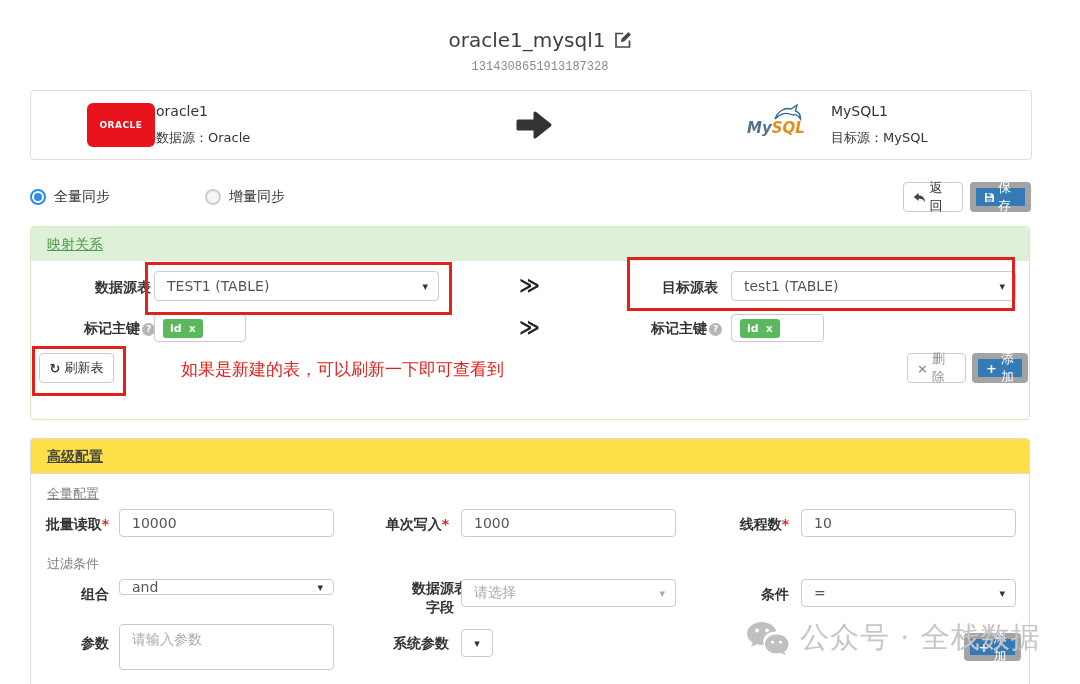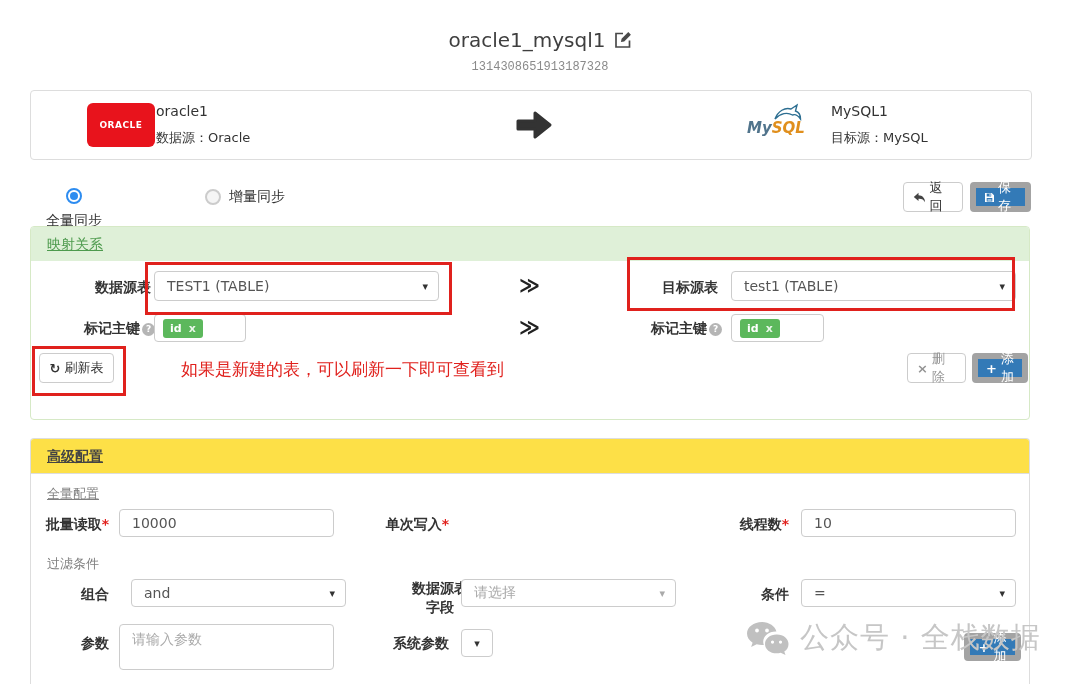--- a/index.html
+++ b/index.html
@@ -95,21 +95,21 @@
     <div class="mysql-logo">
       <svg class="dol" width="30" height="18" viewBox="0 0 30 18">
         <path d="M2 16C5 8 12 4 18 6l6-4-1.5 6c3 1 5 4 5 8-2.5-3.5-5.5-5-8-4-5-3-12-2-17.5 4z" fill="none" stroke="#2c6e91" stroke-width="1.4"></path>
       </svg>
       <span class="word"><span class="my">My</span><span class="sql">SQL</span></span>
     </div>
     <div class="ds-name" style="left:800px;top:12px;">MySQL1</div>
     <div class="ds-type" style="left:800px;top:38px;">目标源：MySQL</div>
   </div>
 
-  <div class="radio-group" style="left:46px;top:188px;flex-direction:column;">
+  <div class="radio-group" style="left:30px;top:188px;">
     <span class="rad on"></span>
     <span>全量同步</span>
   </div>
   <div class="radio-group" style="left:205px;top:188px;">
     <span class="rad off"></span>
     <span>增量同步</span>
   </div>
 
   <div class="btn btn-default" style="left:903px;top:182px;width:60px;">
     <svg width="14" height="13" viewBox="0 0 16 14">
@@ -192,30 +192,31 @@
     <div class="group-title u" style="left:16px;top:46px;">全量配置</div>
 
     <div class="flabel" style="left:0;top:77px;width:78px;">
       <span>批量读取</span><span style="color:#e0211d;">*</span>
     </div>
     <input class="real" style="left: 88px; top: 70px; width: 215px;" value="10000">
 
     <div class="flabel" style="left:330px;top:77px;width:88px;">
       <span>单次写入</span><span style="color:#e0211d;">*</span>
     </div>
+    <input class="real" style="left: 430px; top: 70px; width: 215px;" value="1000">
 
     <div class="flabel" style="left:680px;top:77px;width:78px;">
       <span>线程数</span><span style="color:#e0211d;">*</span>
     </div>
     <input class="real" style="left: 770px; top: 70px; width: 215px;" value="10">
 
     <div class="group-title" style="left:16px;top:116px;">过滤条件</div>
 
     <div class="flabel" style="left:0;top:147px;width:78px;">组合</div>
-    <div class="select" style="left:88px;top:140px;width:215px;height:28px;margin-left:12px;">
+    <div class="select" style="left:88px;top:140px;width:215px;height:16px;">
       <span>and</span>
       <span class="caret">▾</span>
     </div>
 
     <div class="flabel" style="left:378px;top:140px;width:62px;text-align:center;line-height:19px;">数据源表字段</div>
     <div class="select" style="left:430px;top:140px;width:215px;height:28px;">
       <span class="ph">请选择</span>
       <span class="caret gray">▾</span>
     </div>
 

